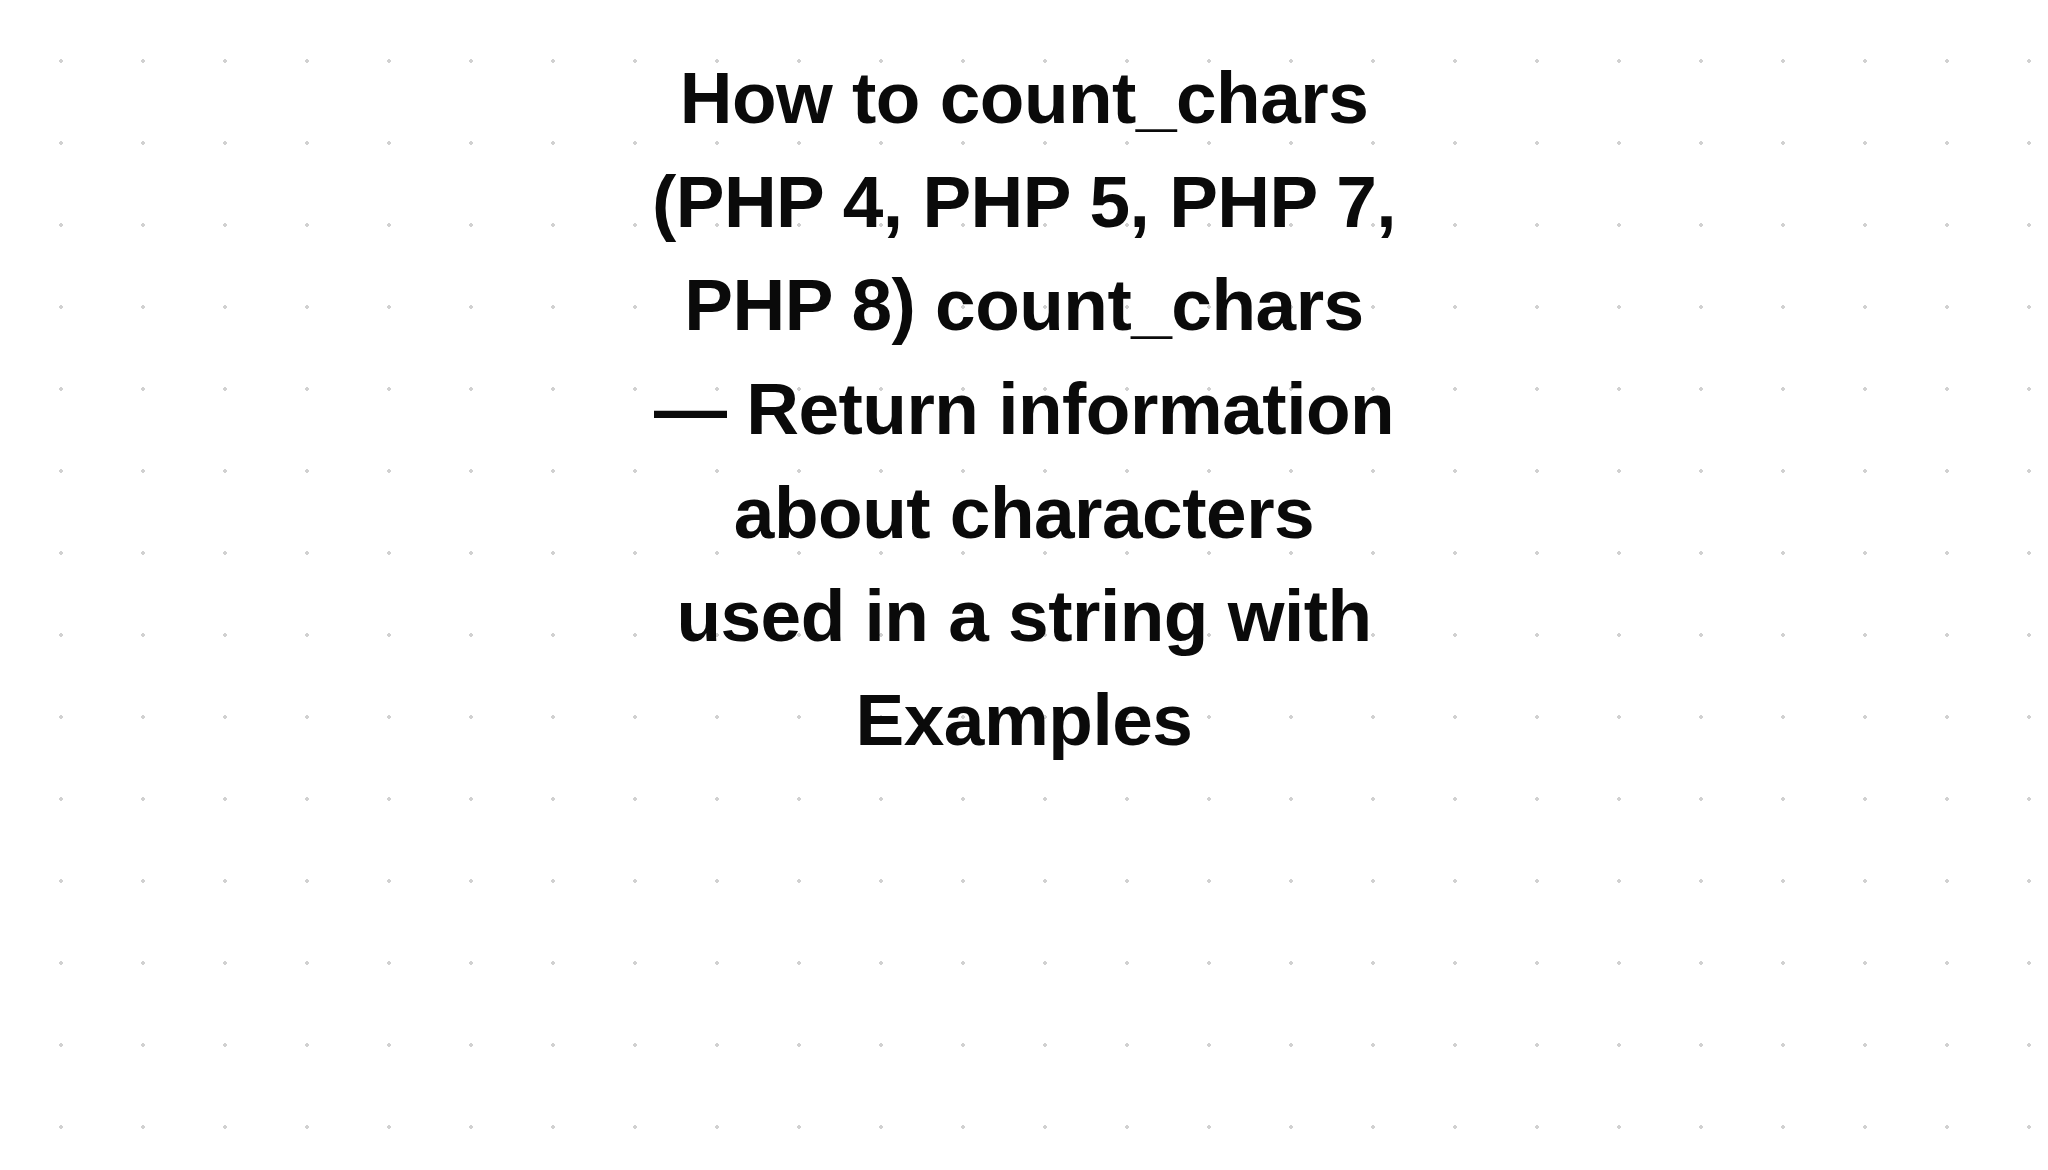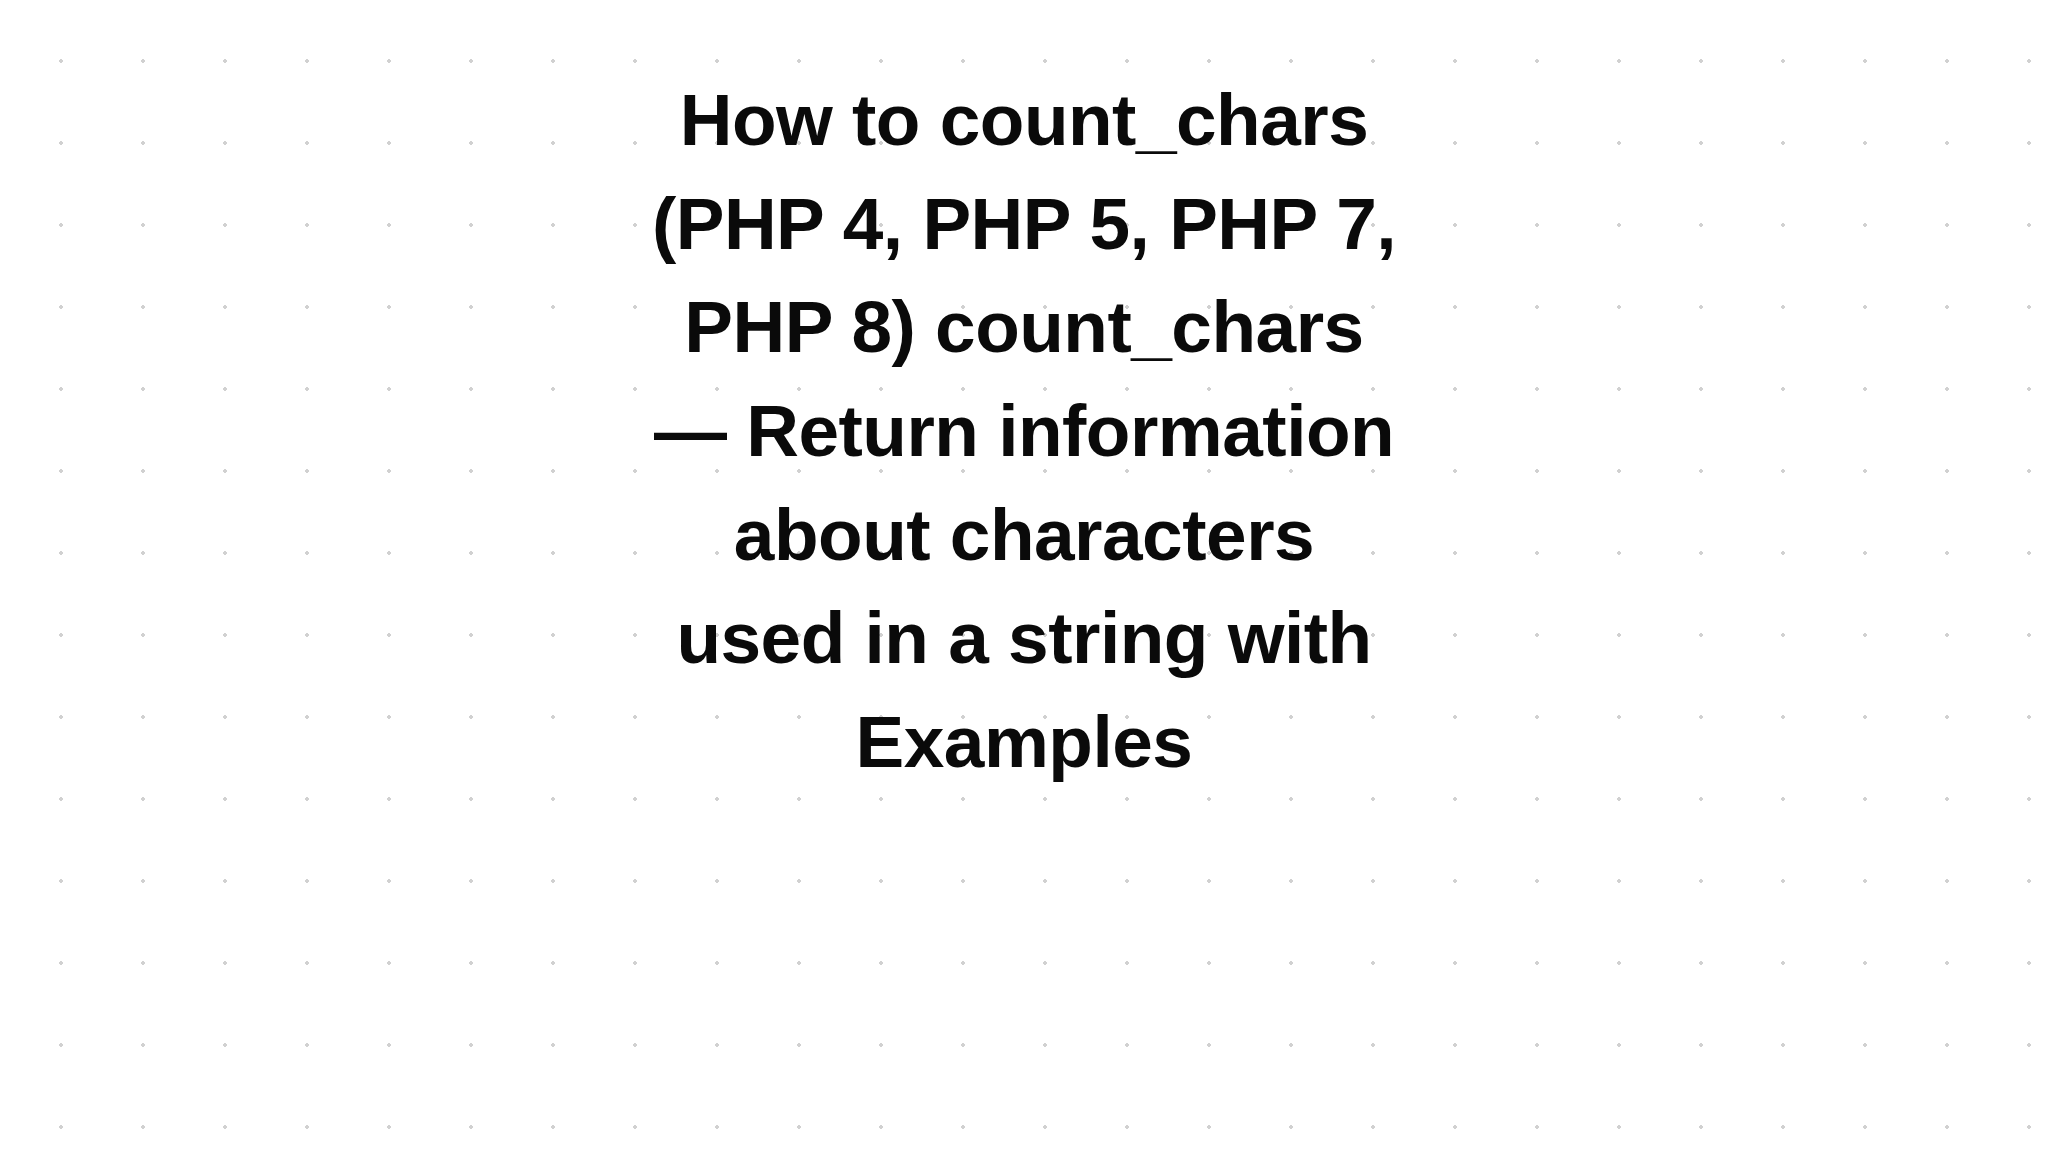--- a/index.html
+++ b/index.html
@@ -27,21 +27,21 @@
       z-index: 0;
     }
     .content {
       position: relative;
       z-index: 1;
       width: 100%;
       height: 100%;
       display: flex;
       align-items: flex-start;
       justify-content: center;
-      padding-top: 68px;
+      padding-top: 46px;
     }
     .heading-block {
       width: 760px;
       text-align: center;
     }
     h1 {
       font-size: 73px;
       font-weight: 800;
       line-height: 1.42;
       color: #0a0a0a;

